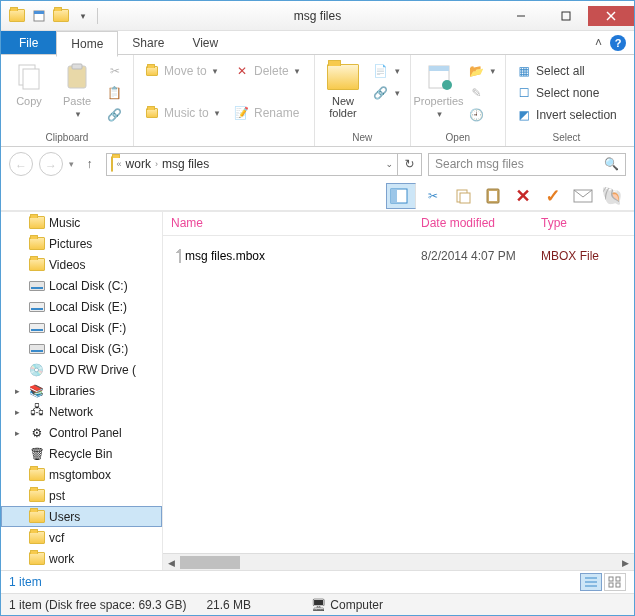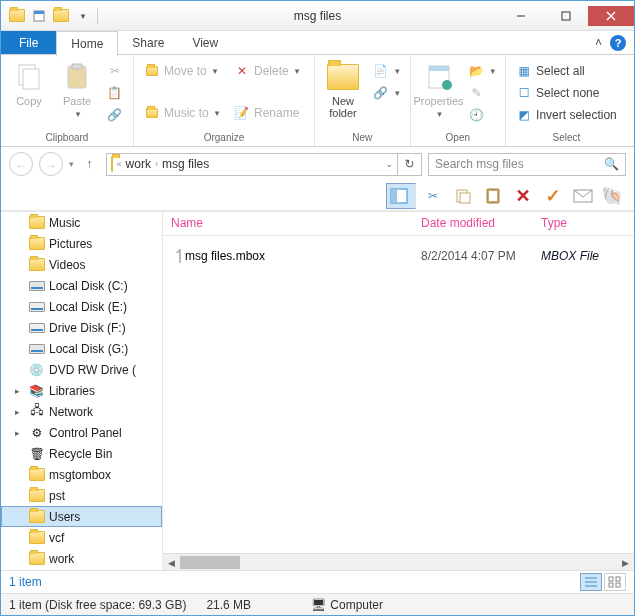--- a/index.html
+++ b/index.html
@@ -70,21 +70,21 @@
 .listheader { display: flex; height: 24px; border-bottom: 1px solid #e8e8e8; color: #ec4899;}
 .listheader .col { padding: 4px 8px; border-right: 1px solid transparent;}
 .col-name { width: 250px; }
 .col-date { width: 120px; }
 .col-type { flex: 1; }
 .listbody { flex: 1; overflow: auto; position: relative;}
 .listrow { display: flex; align-items: center; height: 22px; padding-left: 8px;}
 .listrow .cell { padding: 0 8px; overflow:hidden; white-space:nowrap;margin-top:18px;}
 .listrow .cell.name { width: 242px; display:flex; align-items:center; gap:4px;}
 .listrow .cell.date { width: 120px; color: #555; }
-.listrow .cell.type { flex: 1; color: #0f172a; font-style: italic; }
+.listrow .cell.type { flex: 1; color: #7f1d1d; }
 .hscroll { height:17px; background:#f0f0f0; border-top:1px solid #ddd; position:relative;}
 .hscroll .thumb { position:absolute; left:17px; top:2px; height:13px; width:60px; background:#c0c0c0;}
 .hscroll .arrow { position:absolute; top:0; width:17px; height:17px; display:flex;align-items:center;justify-content:center;color:#666;font-size:9px;}
 .hscroll .arrow.l{left:0;} .hscroll .arrow.r{right:0;}
 
 
 .status1 { height: 23px; border-top: 1px solid #e0e0e0; display: flex; align-items: center; padding: 0 8px; color: #444;}
 .status1 .viewbtns { margin-left: auto; display:flex; gap:2px;}
 .status1 .viewbtn { width: 22px; height: 18px; border: 1px solid #ccc; display:flex;align-items:center;justify-content:center;}
 .status1 .viewbtn.active { background:#cde6f7; border-color:#7da2ce;}
@@ -217,21 +217,20 @@
             <span>Delete</span>
             <span class="dd">▾</span>
           </div>
         <div style="height:18px;"></div>
         <div class="smallbtn disabled">
             <span class="icon16">📝</span>
             <span>Rename</span>
           </div>
       </div>
     </div>
-    <div class="ribbon-group-label">Organize</div>
   </div>
 
   <div class="ribbon-group">
     <div class="ribbon-group-body">
       <div class="bigbtn">
         <span class="icon32">
             <span class="folder big open"></span>
           </span>
         <span class="lbl" style="white-space:pre;">New
 folder</span>
@@ -382,21 +381,21 @@
     <div class="navitem">
         <span class="icon16">
           <span class="disk" style="background:#eee;"></span>
         </span>
         <span>Local Disk (E:)</span>
       </div>
     <div class="navitem">
         <span class="icon16">
           <span class="disk" style="background:#eee;"></span>
         </span>
-        <span>Drive Disk (F:)</span>
+        <span>Local Disk (F:)</span>
       </div>
     <div class="navitem">
         <span class="icon16">
           <span class="disk"></span>
         </span>
         <span>Local Disk (G:)</span>
       </div>
     <div class="navitem">
         <span class="icon16">💿</span>
         <span>DVD RW Drive (</span>

